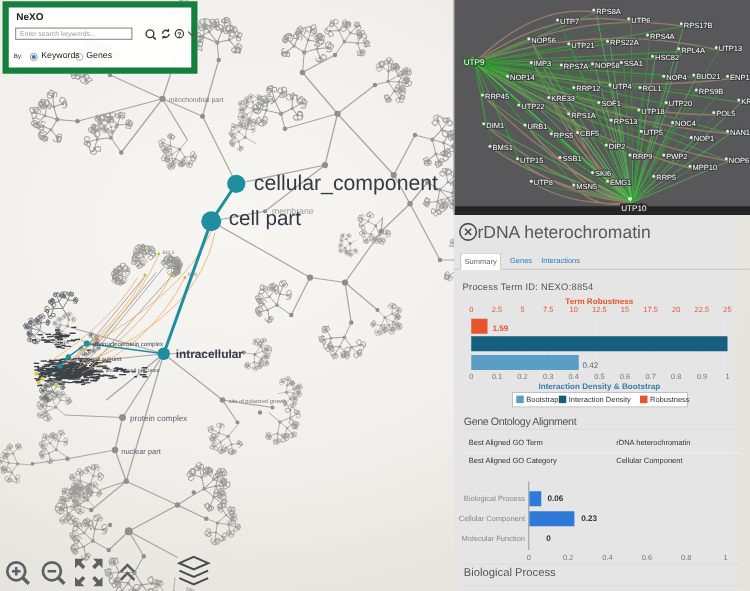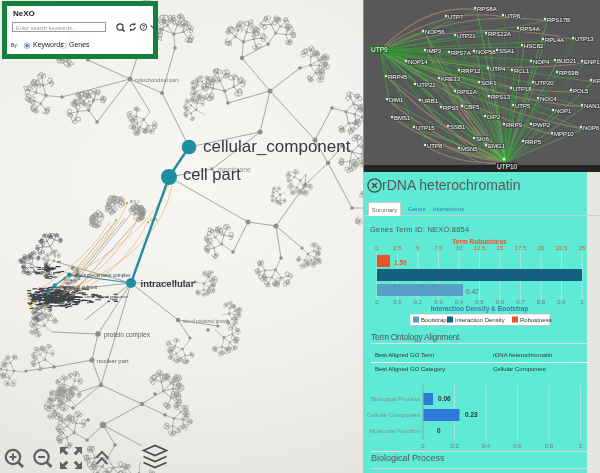--- a/index.html
+++ b/index.html
@@ -805,35 +805,35 @@
         <text x="487" y="148">EMG1</text>
         <text x="524" y="144">RRP5</text>
       </g>
       <circle cx="377" cy="47" r="1.5" fill="#fff"></circle>
       <text x="370" y="52" font-size="6.5" fill="#fff" style="paint-order:stroke" stroke="#2c6b2c" stroke-width="3">UTP9</text>
       <circle cx="503" cy="159" r="1.5" fill="#fff"></circle>
       <text x="496" y="169" font-size="6.5" fill="#fff" style="paint-order:stroke" stroke="#2a2a2a" stroke-width="3">UTP10</text>
 </svg>
 </div>
 
-<div class="abs" style="left:363px;top:172px;width:224px;height:301px;background:#5eead4;color:#555">
+<div class="abs" style="left:363px;top:172px;width:224px;height:301px;background:#e5e5e5;color:#555">
 
   <svg class="abs" style="left:3.5px;top:6px" width="15" height="15" viewBox="0 0 15 15">
     <circle cx="7.5" cy="7.5" r="6.6" fill="none" stroke="#4a4a4a" stroke-width="1.3"></circle>
     <path d="M5 5L10 10M10 5L5 10" stroke="#4a4a4a" stroke-width="1.3"></path>
   </svg>
   <div class="abs" style="left:19px;top:5px;font-size:14px;color:#575757">rDNA heterochromatin</div>
 
   <div class="abs" style="left:0;top:30px;width:237px;height:13.5px;border-bottom:1px solid #ccc">
     <div class="abs" style="left:5px;top:0;height:13.5px;width:33px;text-align:center;padding-top:3.5px;border:1px solid #ccc;border-bottom:1px solid #fff;border-radius:2px 2px 0 0;background:#fff;font-size:6px;color:#666">Summary</div>
     <div class="abs" style="left:45px;top:4px;font-size:6px;color:#337ab7">Genes</div>
     <div class="abs" style="left:70px;top:4px;font-size:6px;color:#337ab7">Interactions</div>
   </div>
 
-  <div class="abs" style="left:7px;top:52.5px;font-size:7.5px;letter-spacing:0.2px;color:#555">Genes Term ID: NEXO:8854</div>
+  <div class="abs" style="left:7px;top:52.5px;font-size:7.5px;letter-spacing:0.2px;color:#555">Process Term ID: NEXO:8854</div>
 
   <svg class="abs" style="left:0;top:64px" width="237" height="95" viewBox="0 0 237 95">
     <text x="116.5" y="7.5" font-size="6.5" font-weight="bold" fill="#e8542c" text-anchor="middle">Term Robustness</text>
     <g stroke="#e0e0e0" stroke-width="0.6">
       <line x1="14" y1="16" x2="14" y2="64"></line>
         <line x1="34.5" y1="16" x2="34.5" y2="64"></line>
       <line x1="55" y1="16" x2="55" y2="64"></line>
         <line x1="75.5" y1="16" x2="75.5" y2="64"></line>
       <line x1="96" y1="16" x2="96" y2="64"></line>
         <line x1="116.5" y1="16" x2="116.5" y2="64"></line>
@@ -879,21 +879,21 @@
       <rect x="47" y="78" width="140" height="11.5" fill="#fff" stroke="#bbb" stroke-width="0.7"></rect>
       <rect x="50" y="80.5" width="6" height="6" fill="#599fc5"></rect>
       <text x="58" y="85.5" font-size="6" fill="#333">Bootstrap</text>
       <rect x="84" y="80.5" width="6" height="6" fill="#16607f"></rect>
       <text x="92" y="85.5" font-size="6" fill="#333">Interaction Density</text>
       <rect x="149" y="80.5" width="6" height="6" fill="#e8542c"></rect>
       <text x="157" y="85.5" font-size="6" fill="#333">Robustness</text>
     </g>
   </svg>
 
-  <div class="abs" style="left:8px;top:160px;font-size:8.5px;letter-spacing:-0.3px;color:#555">Term Ontology Alignment</div>
+  <div class="abs" style="left:8px;top:160px;font-size:8.5px;letter-spacing:-0.3px;color:#555">Gene Ontology Alignment</div>
   <div class="abs" style="left:8px;top:171px;width:221px;border-top:1px solid #ddd"></div>
   <div class="abs" style="left:12px;top:180px;font-size:6px;color:#333">Best Aligned GO Term</div>
   <div class="abs" style="left:130px;top:180px;font-size:6px;color:#333">rDNA heterochromatin</div>
   <div class="abs" style="left:8px;top:190px;width:221px;border-top:1px solid #eee"></div>
   <div class="abs" style="left:12px;top:194px;font-size:6px;color:#333">Best Aligned GO Category</div>
   <div class="abs" style="left:130px;top:194px;font-size:6px;color:#333">Cellular Component</div>
 
   <svg class="abs" style="left:0;top:208px" width="237" height="75" viewBox="0 0 237 75">
     <g stroke="#e3e3e3" stroke-width="0.6">
       <line x1="91.5" y1="5" x2="91.5" y2="60"></line>

